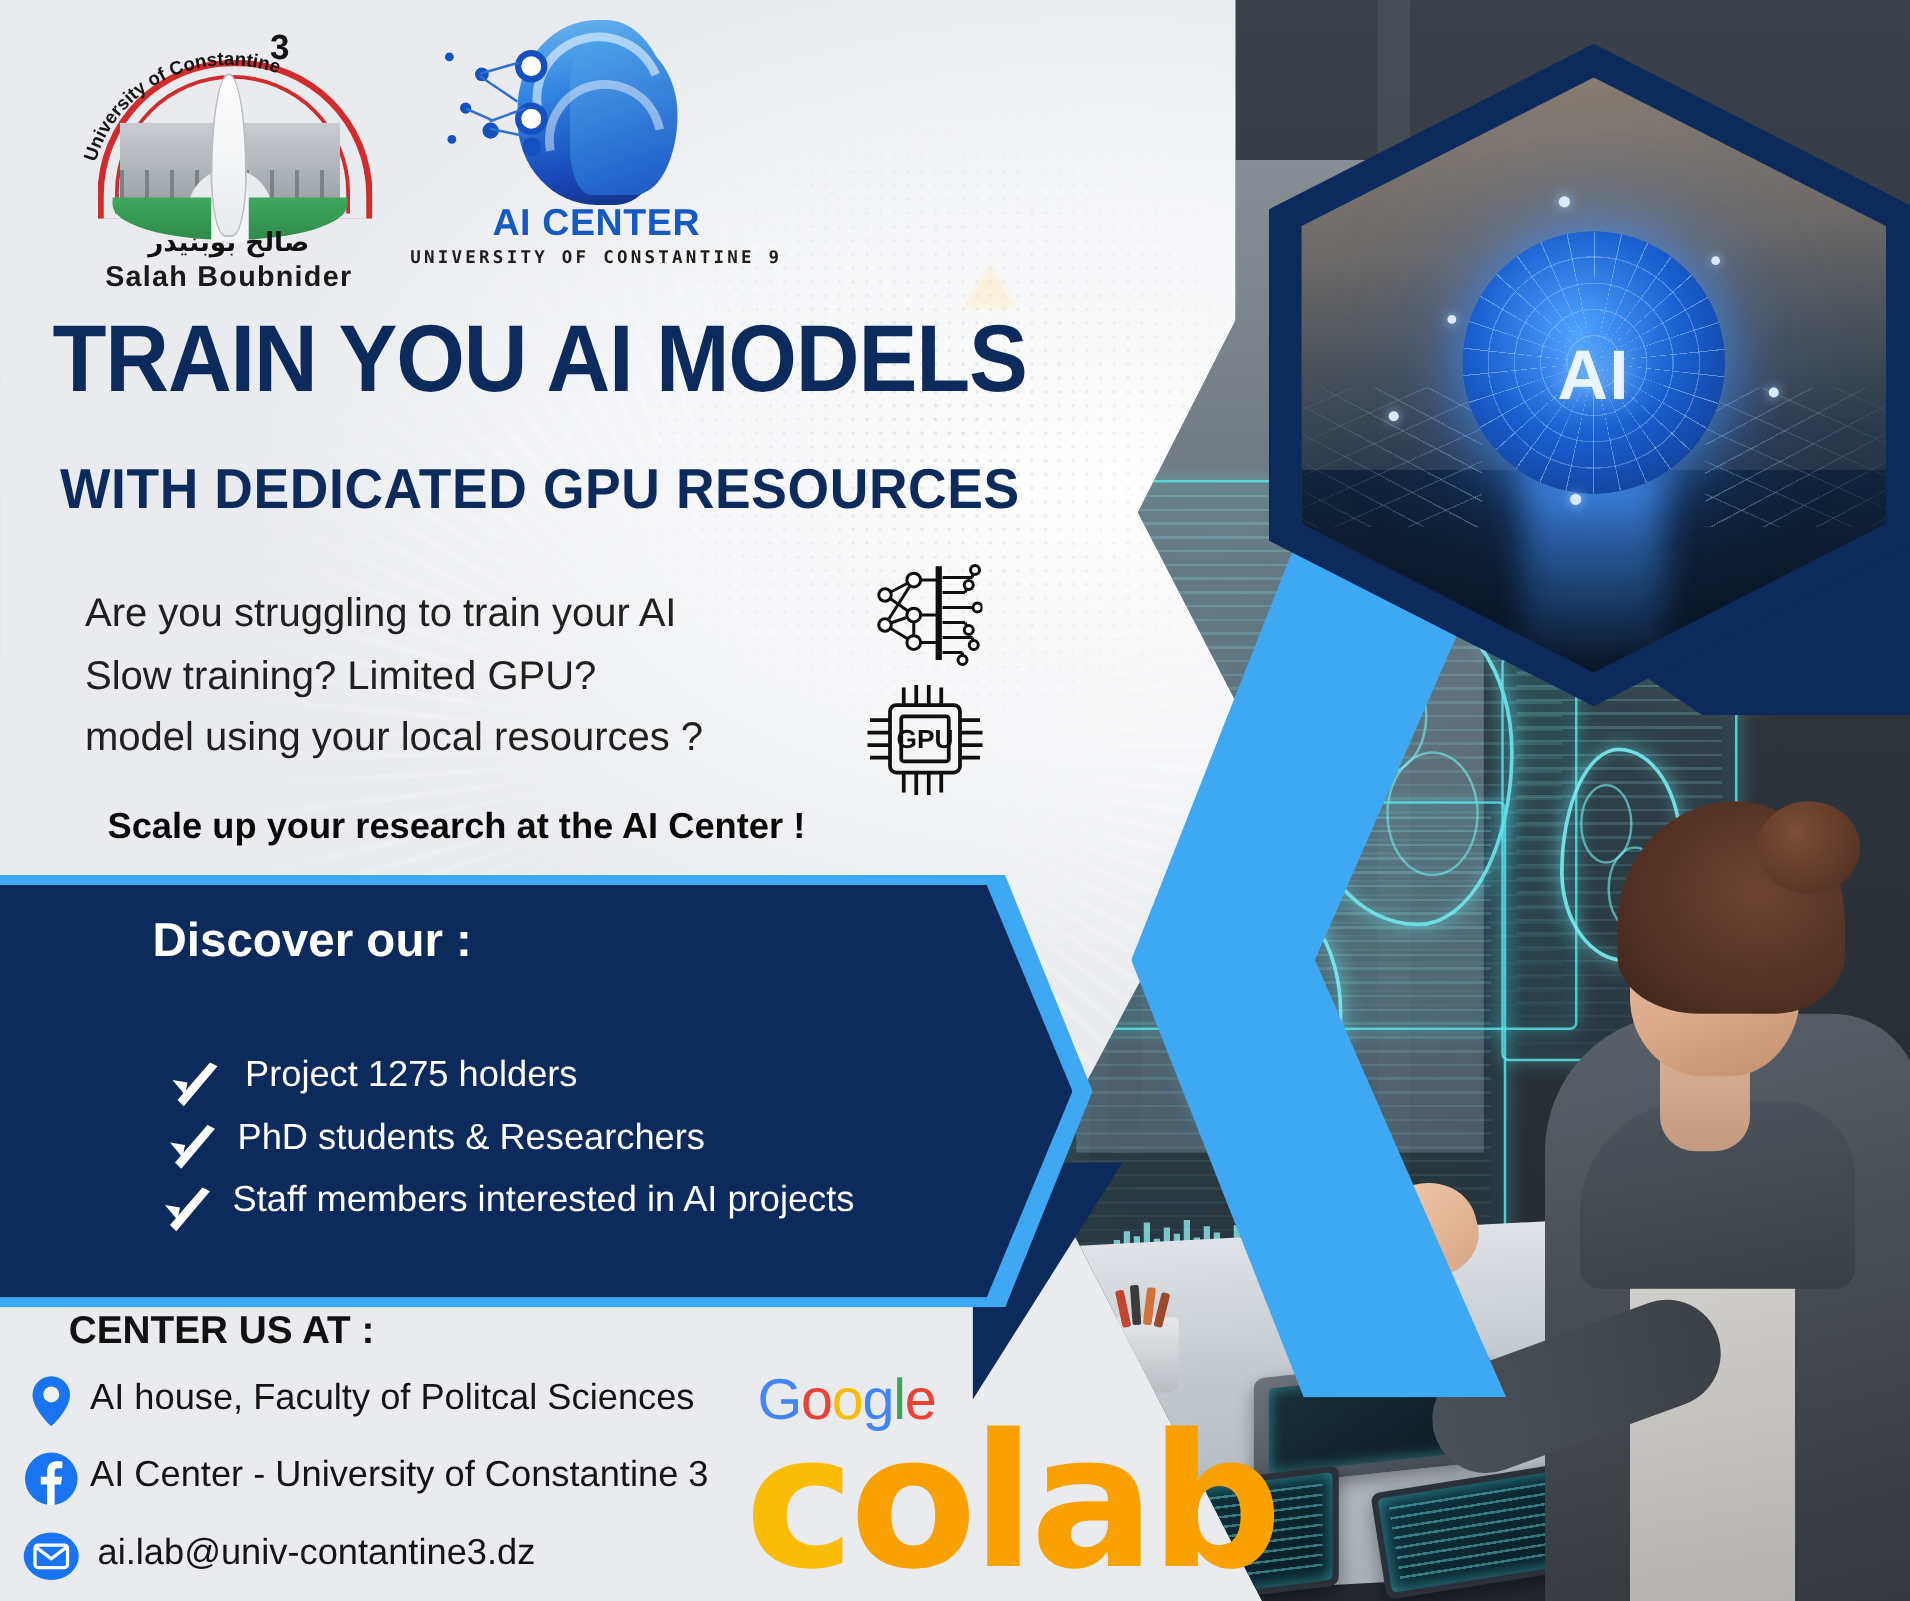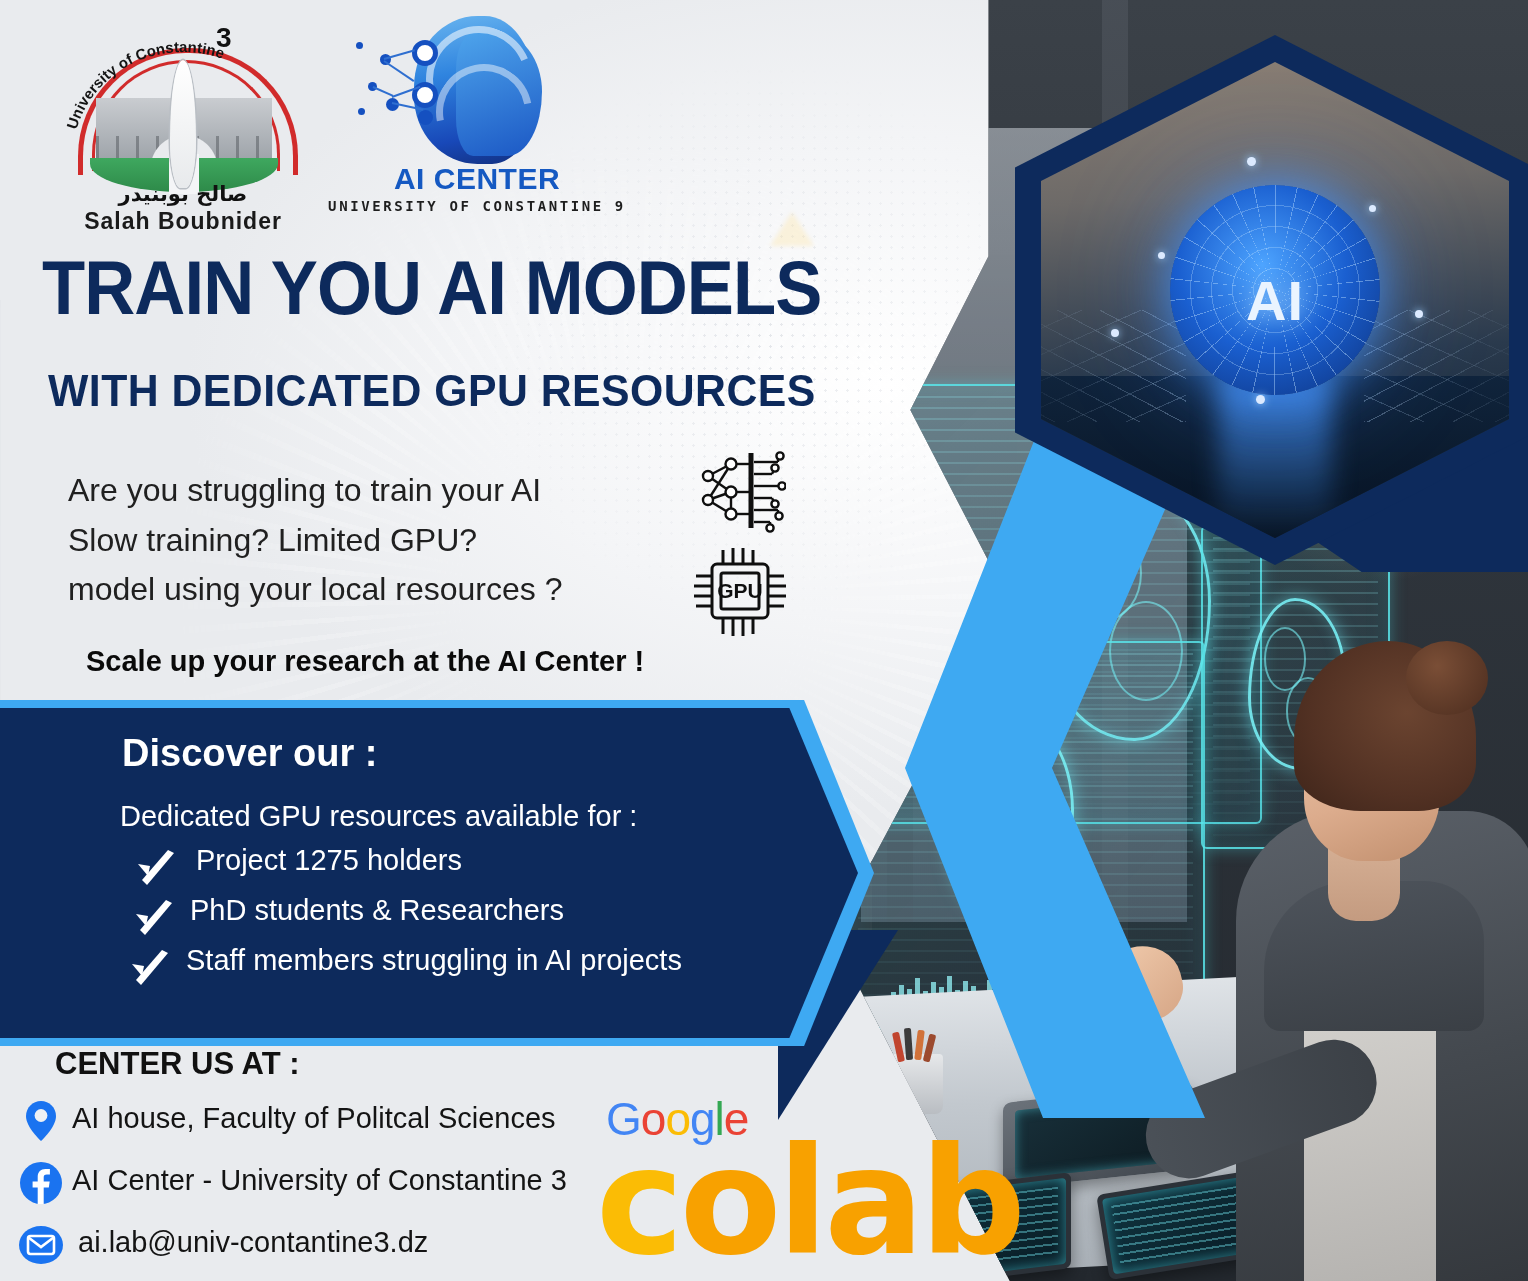--- a/index.html
+++ b/index.html
@@ -660,21 +660,20 @@
           <line x1="78" y1="62" x2="94" y2="62"></line>
       </g>
       <text x="50" y="54" text-anchor="middle" font-size="21" font-weight="bold" fill="#0f0f0f" font-family="'Liberation Sans',sans-serif">GPU</text>
     </svg>
   </div>
 
   <div class="panel-border"></div>
   <div class="panel-fill"></div>
   <div class="panel-content">
     <div class="p-head">Discover our  :</div>
-    <div class="p-sub">Dedicated GPU resources available for :</div>
     <div class="p-list">
 
       <div class="p-item i1">
         <span class="tick">
           <svg width="44" height="44" viewBox="0 0 44 44">
             <path d="M4 20 L14 32 L16 22 Z" fill="#ffffff"></path>
             <path d="M8 36 L34 6 L40 9 L13 41 Z" fill="#ffffff"></path>
           </svg>
         </span>
         <span class="txt">Project 1275 holders</span>
@@ -690,21 +689,21 @@
         <span class="txt">PhD students &amp; Researchers</span>
       </div>
 
       <div class="p-item i3">
         <span class="tick">
           <svg width="44" height="44" viewBox="0 0 44 44">
             <path d="M4 20 L14 32 L16 22 Z" fill="#ffffff"></path>
             <path d="M8 36 L34 6 L40 9 L13 41 Z" fill="#ffffff"></path>
           </svg>
         </span>
-        <span class="txt">Staff members struggling in AI projects</span>
+        <span class="txt">Staff members interested in AI projects</span>
       </div>
 
     </div>
   </div>
 
   <div class="visit">CENTER US AT :</div>
 
   <div class="contact">
 
     <div class="c-row r1">

